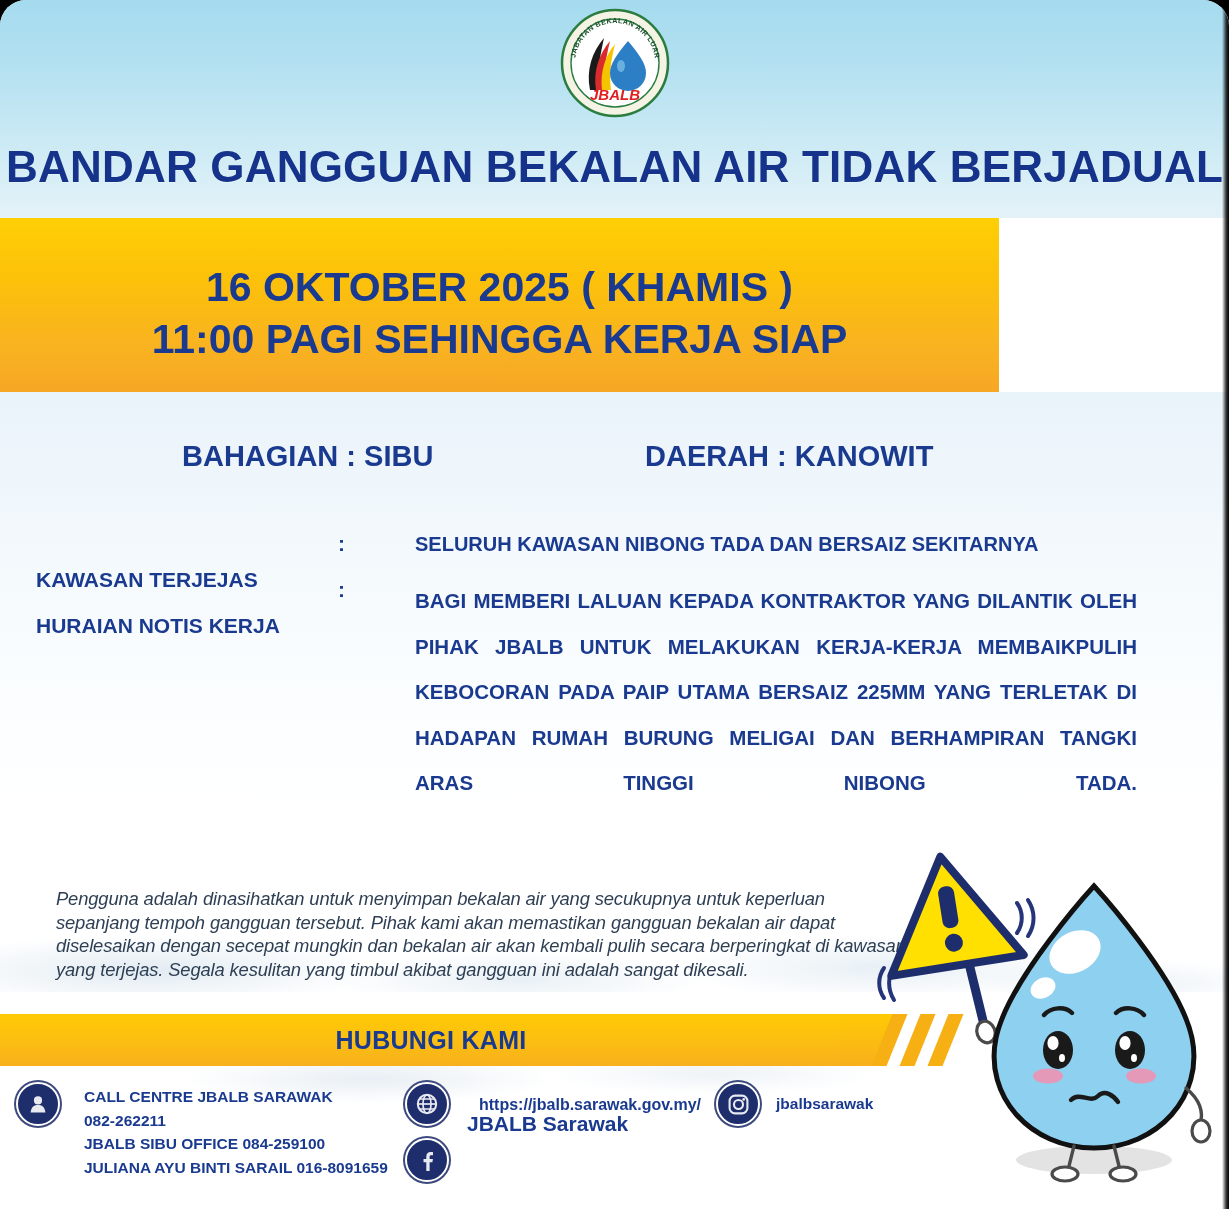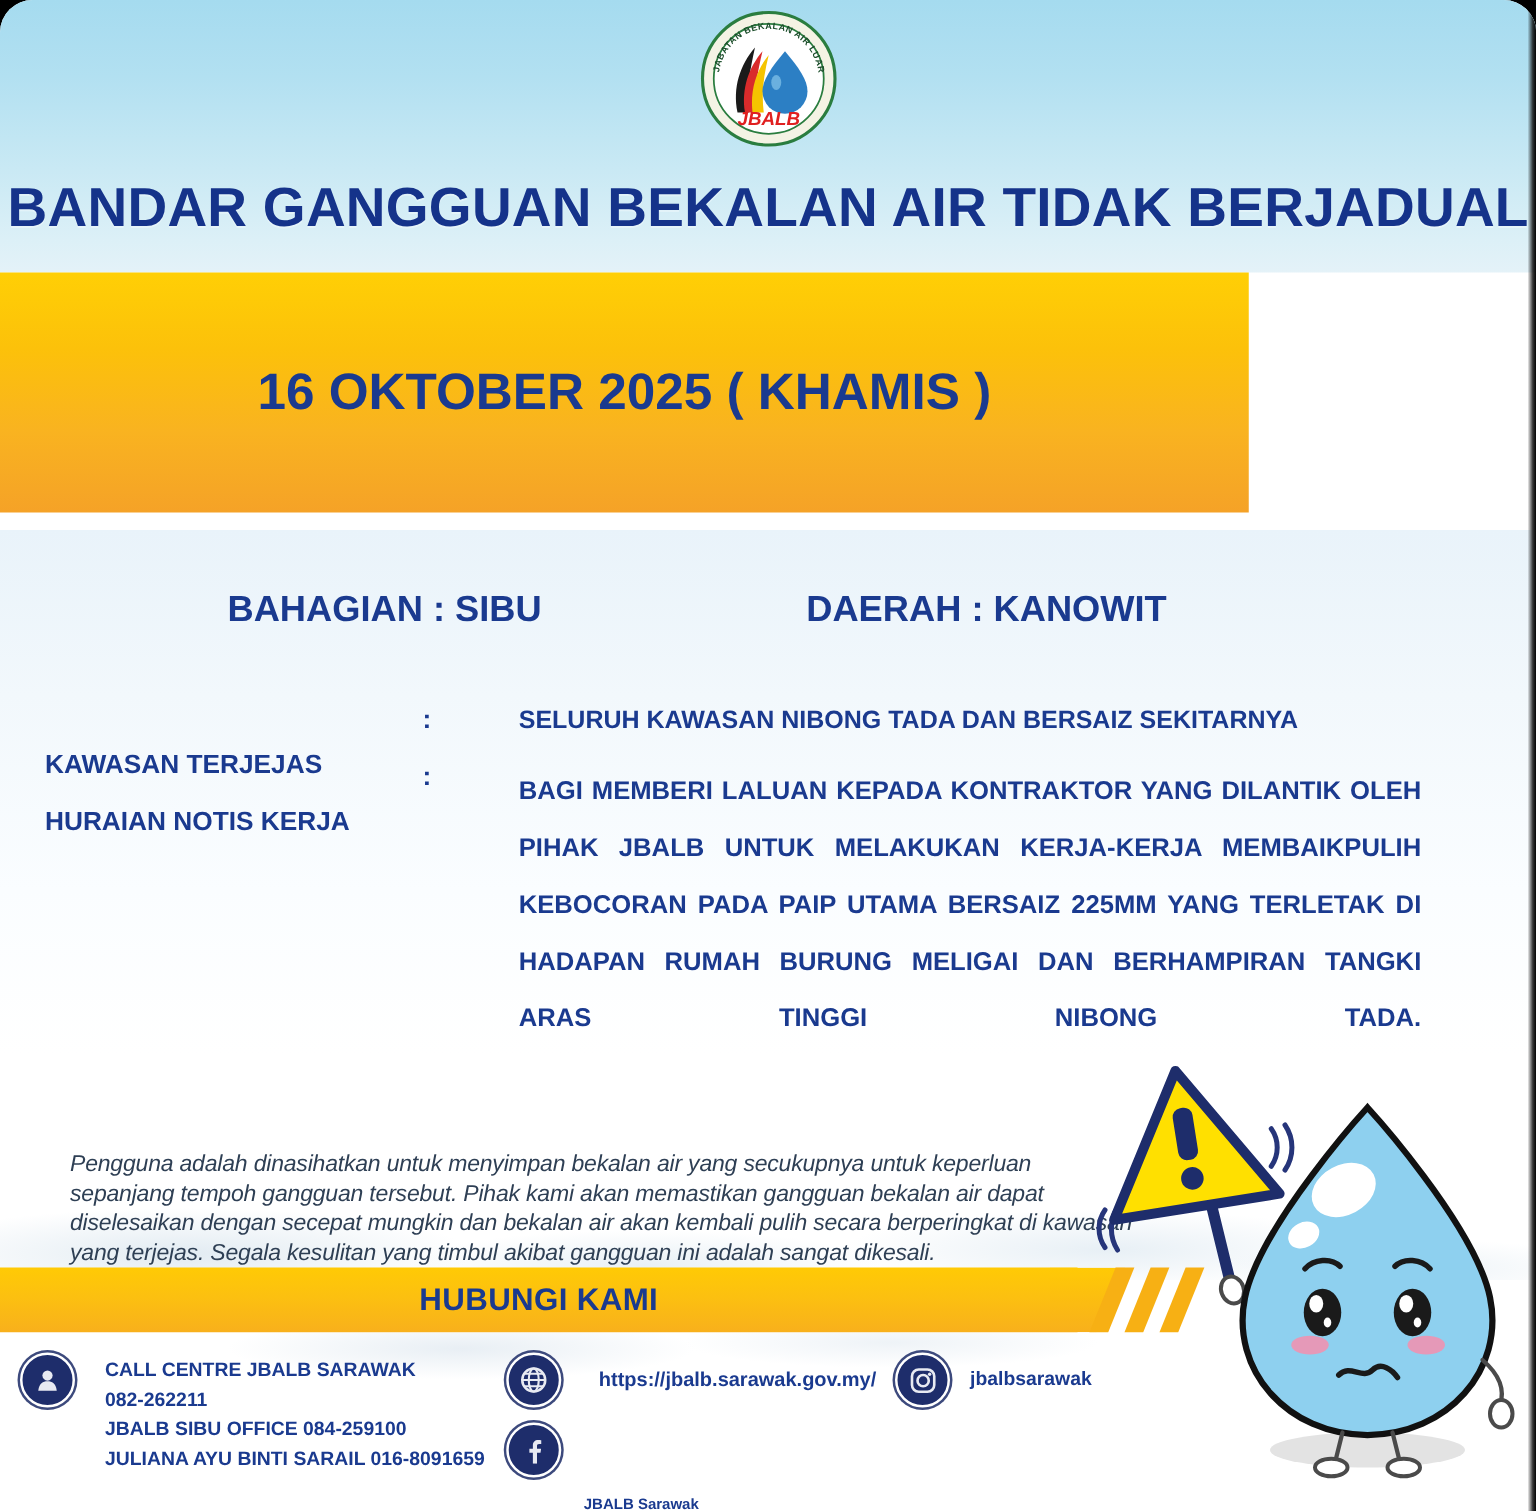--- a/index.html
+++ b/index.html
@@ -45,21 +45,21 @@
     align-items: center; justify-content: center;
     gap: 6px;
   }
   .date-line {
     color: #1a3a8f; font-size: 41px; font-weight: 700;
     line-height: 1.12; text-align: center;
   }
 
   
   .body-area {
-    position: absolute; left: 0; top: 424px; width: 1229px; height: 600px;
+    position: absolute; left: 0; top: 392px; width: 1229px; height: 600px;
     background: linear-gradient(180deg, #e9f3fa 0%, #f2f8fc 22%, #fafdff 48%, #ffffff 70%, #ffffff 100%);
   }
   .water-splash {
     position: absolute; left: 0; bottom: 0; width: 1229px; height: 150px;
     background:
       radial-gradient(ellipse 330px 52px at 12% 86%, rgba(186,208,224,.42), rgba(186,208,224,0) 70%),
       radial-gradient(ellipse 270px 40px at 42% 92%, rgba(196,216,230,.38), rgba(196,216,230,0) 70%),
       radial-gradient(ellipse 300px 46px at 72% 84%, rgba(190,212,228,.36), rgba(190,212,228,0) 70%),
       radial-gradient(ellipse 220px 34px at 92% 94%, rgba(200,218,232,.32), rgba(200,218,232,0) 70%);
     pointer-events: none;
@@ -143,21 +143,21 @@
     background: #1e2d6b; border: 2.5px solid #ffffff;
     box-shadow: 0 0 0 2px #3d4a7d;
     display: flex; align-items: center; justify-content: center;
   }
   .icon-circle svg { display: block; }
   .footer-text {
     position: absolute; color: #1a3a8f; font-weight: 700; white-space: nowrap;
   }
   .ft-call { left: 84px; top: 1085px; font-size: 15.5px; line-height: 1.52; }
   .ft-web  { left: 467px; top: 1096px; font-size: 16px; margin-left: 12px; }
-  .ft-fb   { left: 467px; top: 1196px; font-size: 12px; }
+  .ft-fb   { left: 467px; top: 1112px; font-size: 21px; }
   .ft-ig   { left: 776px; top: 1095px; font-size: 15.5px; }
 
   
   .mascot { position: absolute; left: 862px; top: 848px; width: 367px; height: 340px; }
   .mascot svg { display: block; }
   .right-edge {
     position: absolute; right: 0; top: 0; width: 7px; height: 1209px;
     background: linear-gradient(90deg, rgba(0,0,0,0) 0%, rgba(20,20,20,.85) 60%, #000 100%);
   }
 </style>
@@ -185,20 +185,21 @@
         <text font-size="7" font-weight="700" fill="#1b4d2a" letter-spacing="1.6">
           <textPath href="#ringbot" startOffset="22%">SARAWAK</textPath>
         </text>
       </svg>
     </div>
     <div class="main-title">BANDAR GANGGUAN BEKALAN AIR TIDAK BERJADUAL</div>
   </div>
 
   <div class="date-banner">
     <div class="date-line">16 OKTOBER 2025 ( KHAMIS )</div>
+    <div class="date-line">11:00 PAGI SEHINGGA KERJA SIAP</div>
   </div>
 
   <div class="body-area">
     <div class="water-splash"></div>
 
     <div class="region-row">
       <div class="region-cell bahagian">BAHAGIAN : SIBU</div>
       <div class="region-cell daerah">DAERAH : KANOWIT</div>
     </div>
 

